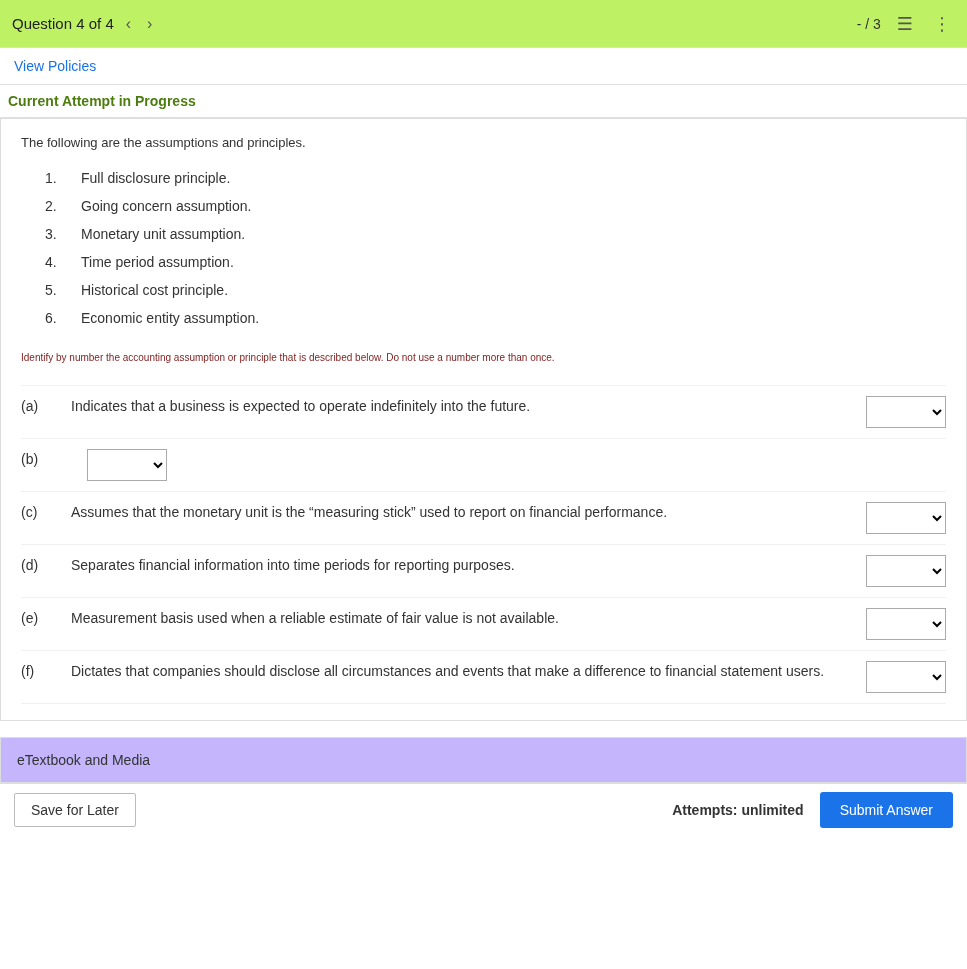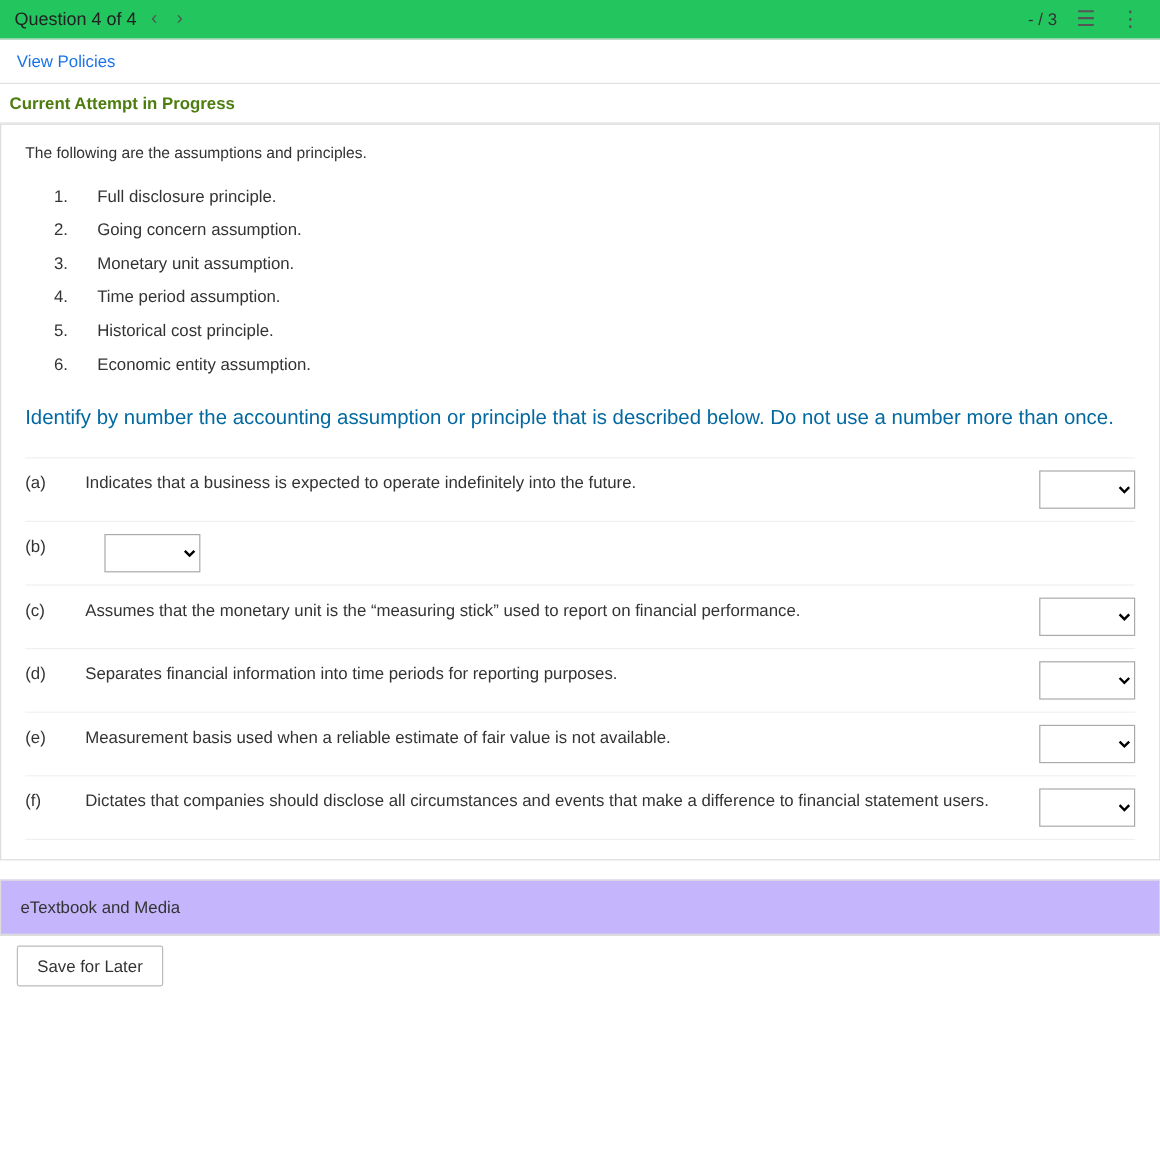--- a/index.html
+++ b/index.html
@@ -12,22 +12,22 @@
       min-height: 969px;
     }
 
     
     .header {
       display: flex;
       align-items: center;
       justify-content: space-between;
       padding: 8px 12px;
       border-bottom: 1px solid #ddd;
-      background: #22c55e;
-      height: 33px;
+      background: #bef264;
+      height: 48px;
     }
     .header-left {
       display: flex;
       align-items: center;
       gap: 8px;
     }
     .question-title {
       font-size: 15px;
       font-weight: normal;
       color: #222;
@@ -103,23 +103,23 @@
       font-size: 14px;
       display: flex;
       gap: 16px;
     }
     .list-num {
       min-width: 20px;
       font-size: 14px;
     }
 
     .identify-text {
-      font-size: 17px;
+      font-size: 10px;
       margin-bottom: 20px;
-      color: #0369a1;
+      color: #7f1d1d;
       line-height: 1.5;
     }
 
     
     .answer-row {
       display: flex;
       align-items: flex-start;
       padding: 10px 0;
       border-bottom: 1px solid #f0f0f0;
     }
@@ -357,13 +357,17 @@
   </div>
 
 </div>
 
 <div class="etextbook-bar">
   <span>eTextbook and Media</span>
 </div>
 
 <div class="footer">
   <button class="save-later-btn">Save for Later</button>
+  <div class="footer-right">
+    <span class="attempts-text">Attempts: unlimited</span>
+    <button class="submit-btn">Submit Answer</button>
+  </div>
 </div>
 
 </body></html>

